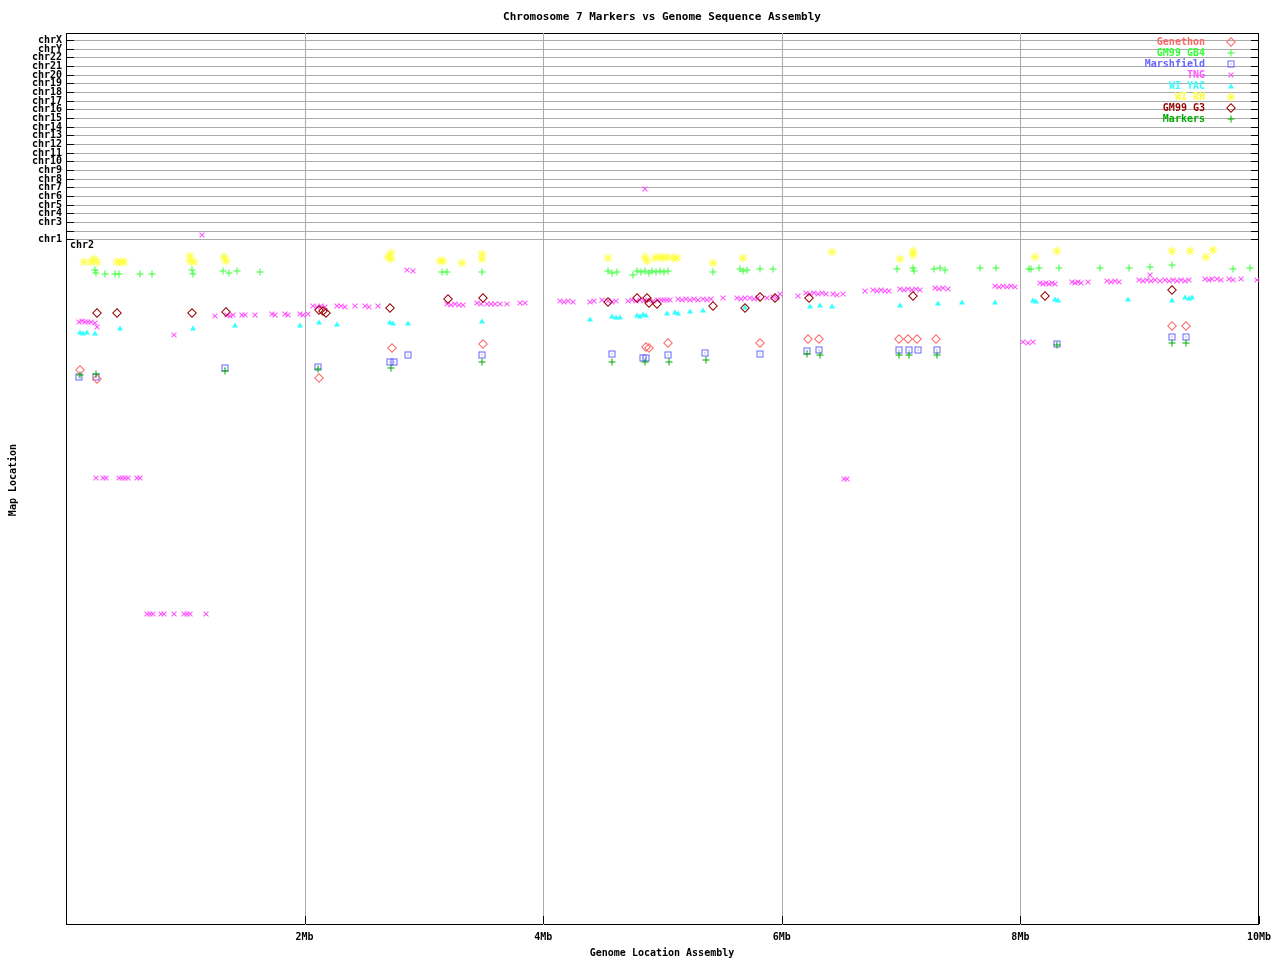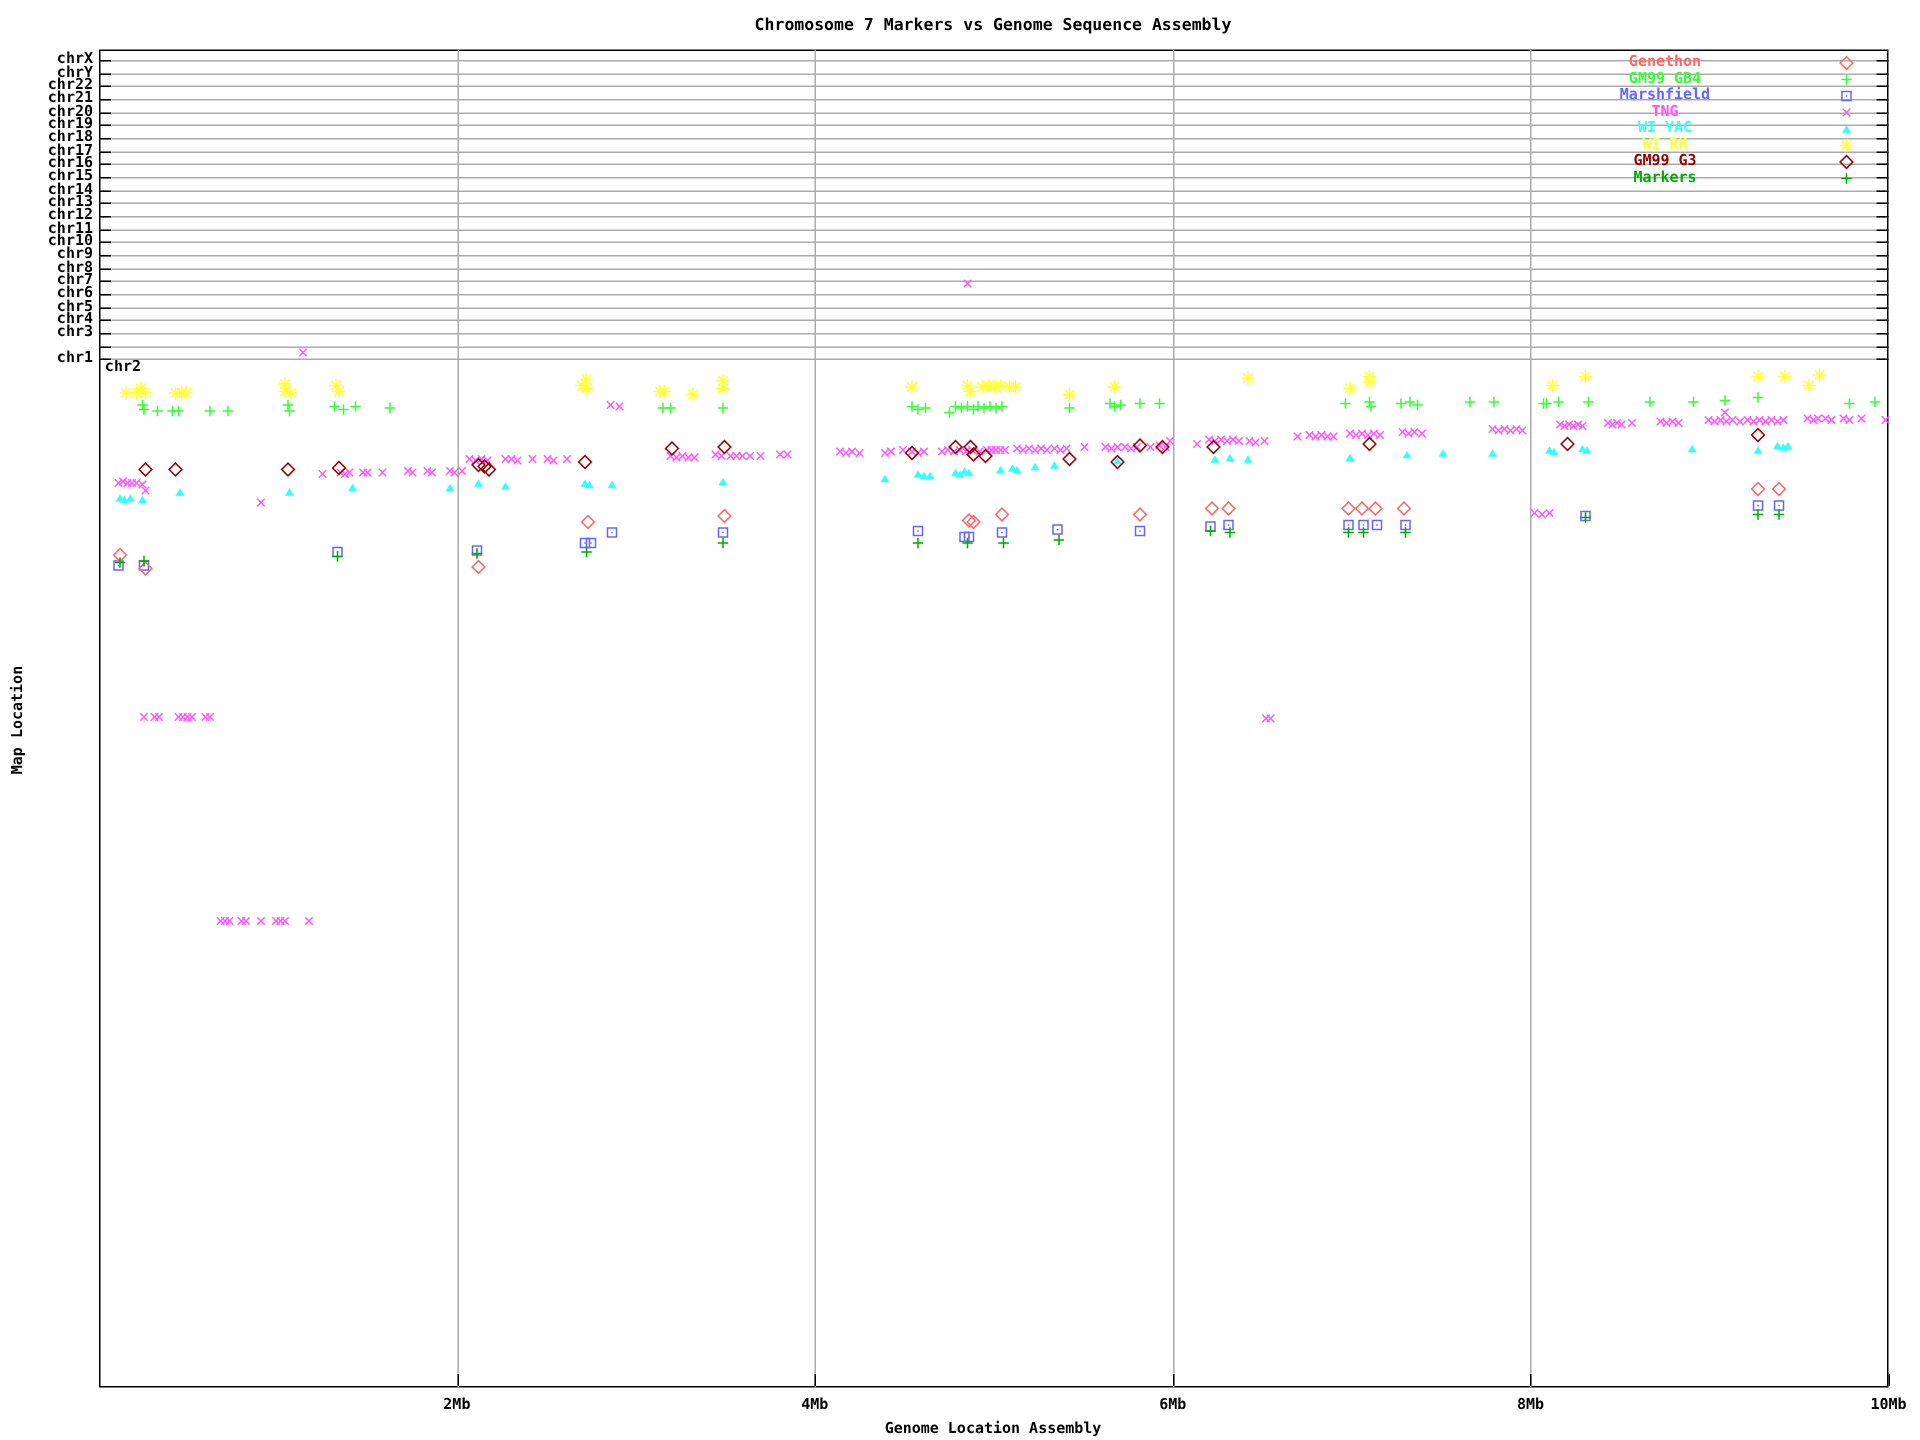--- a/index.html
+++ b/index.html
@@ -7,21 +7,21 @@
          font-family:"DejaVu Sans Mono",monospace;font-weight:bold;color:#000;}
   .title{position:absolute;left:662px;top:10px;transform:translateX(-50%);font-size:11px;white-space:nowrap;}
   .plot{position:absolute;left:66px;top:33px;width:1193px;height:892px;border:1px solid #000;box-sizing:border-box;}
   .ylab{position:absolute;left:12px;top:480px;transform:translate(-50%,-50%) rotate(-90deg);font-size:10px;white-space:nowrap;}
   .xlab{position:absolute;left:662px;top:947px;transform:translateX(-50%);font-size:10px;white-space:nowrap;}
   .hgrid{position:absolute;height:1px;background:#ababab;}
   .vgrid{position:absolute;width:1px;background:#ababab;}
   .tick{position:absolute;background:#000;}
   .chrlab{position:absolute;left:0;width:62px;text-align:right;font-size:10px;line-height:10px;height:10px;}
   .xticklab{position:absolute;width:60px;text-align:center;font-size:10px;line-height:10px;}
-  .leglab{position:absolute;left:1015px;width:190px;text-align:center;font-size:10px;line-height:11px;}
+  .leglab{position:absolute;left:1015px;width:190px;text-align:right;font-size:10px;line-height:11px;}
   
   .mk{position:absolute;transform:translate(-50%,-50%);}
   .mk.plus{width:7px;height:7px;background:
       linear-gradient(currentColor,currentColor) center/7px 1px no-repeat,
       linear-gradient(currentColor,currentColor) center/1px 7px no-repeat;}
   .mk.cross{width:7px;height:7px;transform:translate(-50%,-50%) rotate(45deg);background:
       linear-gradient(currentColor,currentColor) center/7px 1px no-repeat,
       linear-gradient(currentColor,currentColor) center/1px 7px no-repeat;}
   .mk.diamond{width:5px;height:5px;border:1px solid currentColor;transform:translate(-50%,-50%) rotate(45deg);}
   .mk.boxdot{width:5px;height:5px;border:1px solid currentColor;}

